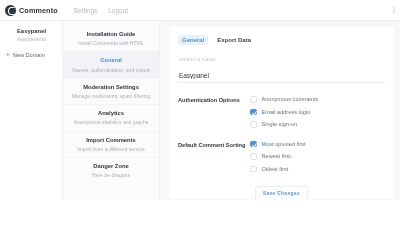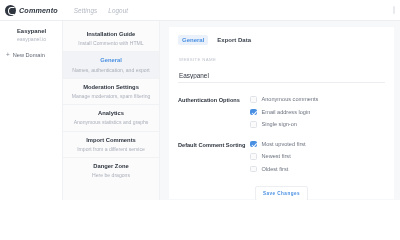--- a/index.html
+++ b/index.html
@@ -13,21 +13,20 @@
 
   
   .header {
     height: 21px;
     background: #ffffff;
     border-bottom: 1px solid #eceef1;
     display: flex;
     align-items: center;
     padding: 8px 5px;
     position: relative;
-    font-style: italic;
   }
   .logo-wrap { display: flex; align-items: center; gap: 3px; }
   .logo-icon {
     width: 11px; height: 11px;
     border-radius: 50%;
     background: #2f3640;
     position: relative;
     flex: none;
   }
   .logo-icon::after {

